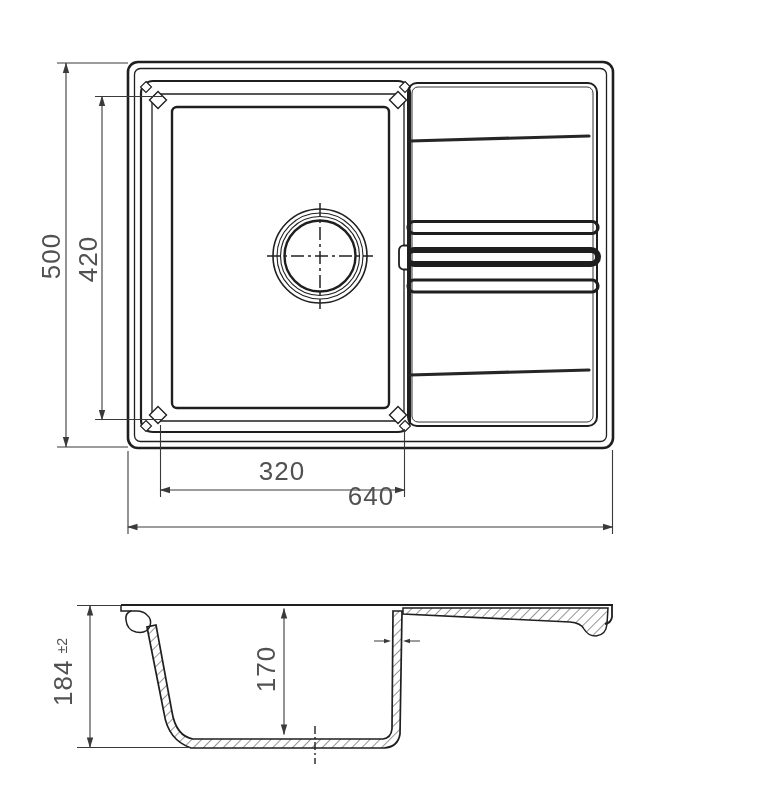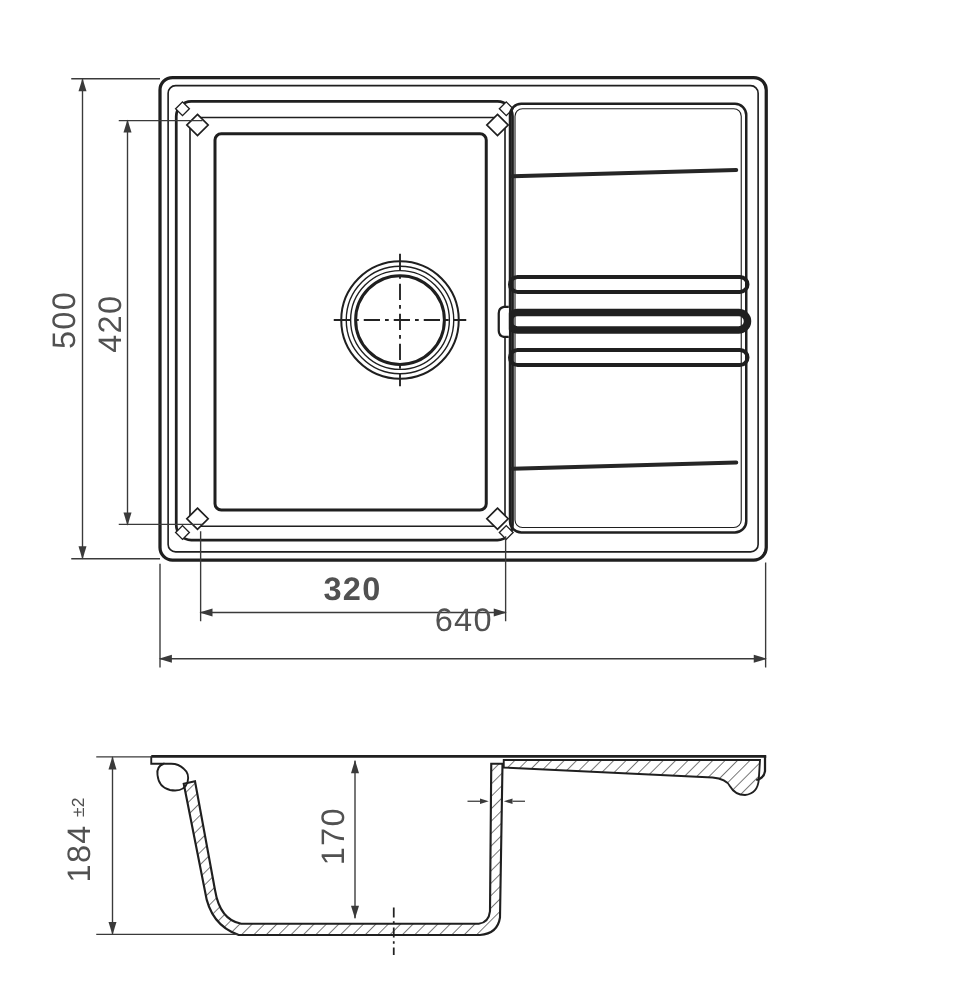--- a/index.html
+++ b/index.html
@@ -161,21 +161,21 @@
       <polygon points="284,608 280.8,618.5 287.2,618.5" fill="#3a3a3a" stroke="none"></polygon>
       <polygon points="284,735 280.8,724.5 287.2,724.5" fill="#3a3a3a" stroke="none"></polygon>
     </g>
   </g>
 </svg>
 
 <div class="dim-label vertical" style="left:51px; top:256px;">500</div>
 
 <div class="dim-label vertical" style="left:88px; top:259px;">420</div>
 
-<div class="dim-label" style="left:282px; top:471px;font-weight:bold;">320</div>
+<div class="dim-label" style="left:282px; top:471px;">320</div>
 
 <div class="dim-label" style="left:371px; top:496px;">640</div>
 
 <div class="dim-label vertical" style="left:63px; top:672px;">
   <span>184</span><span class="tol">±2</span>
 </div>
 
 <div class="dim-label vertical" style="left:266px; top:669px;">170</div>
 
 </div>

